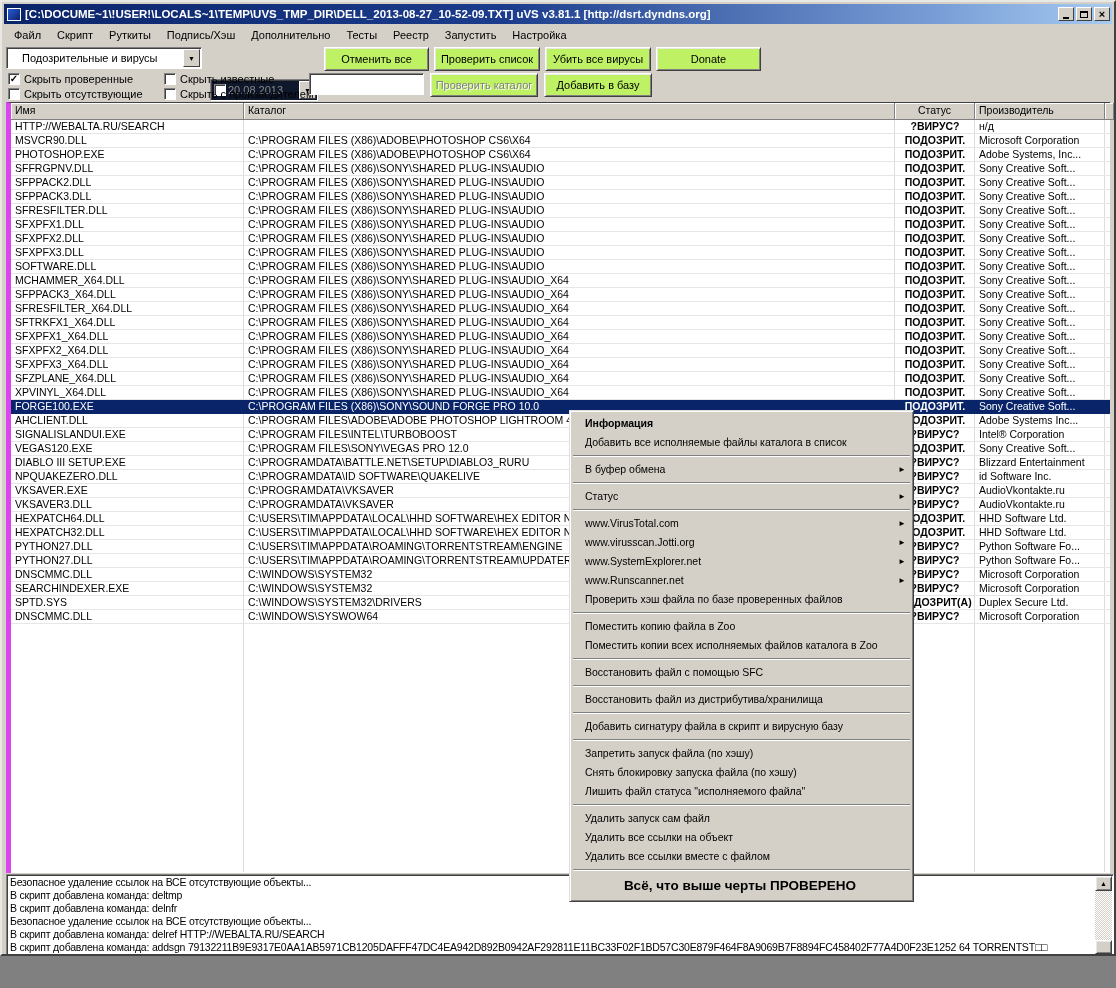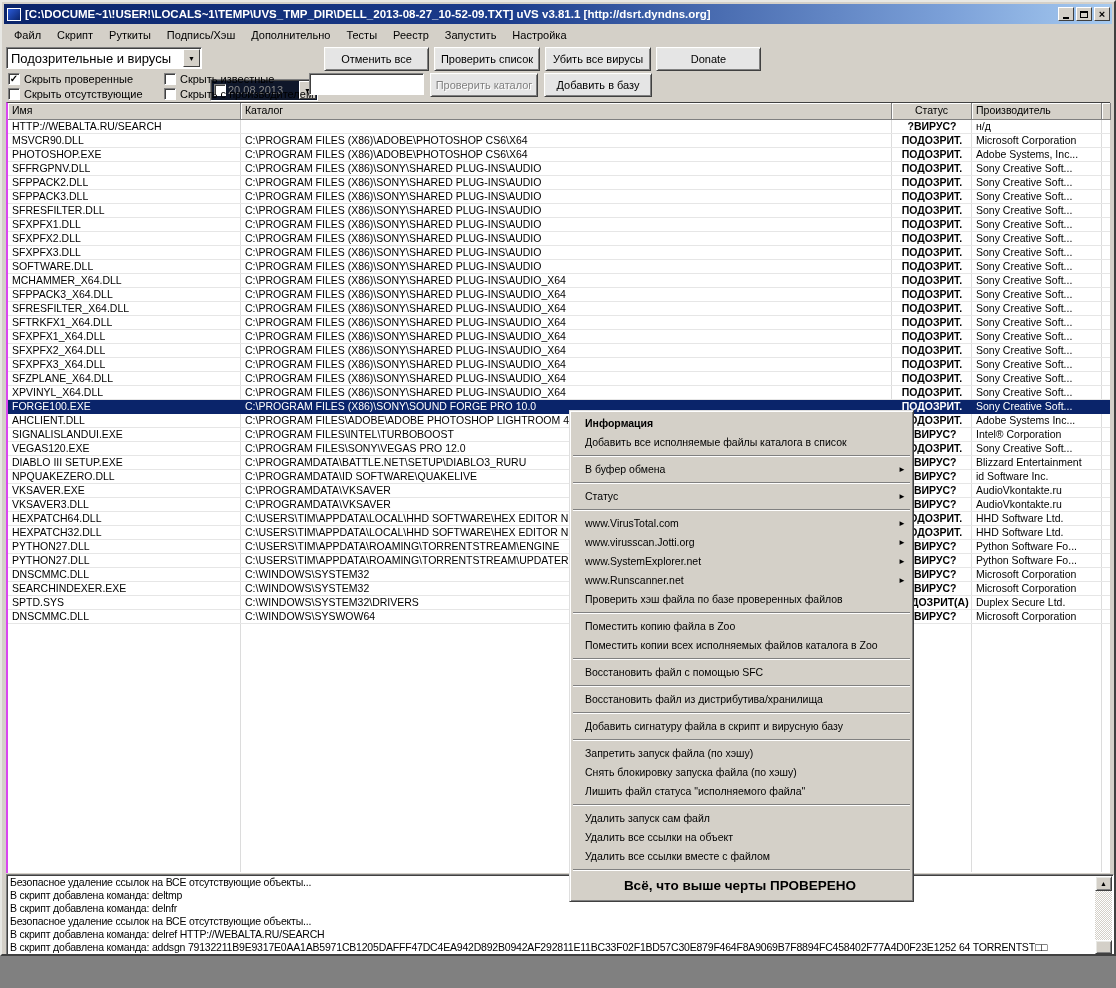--- a/index.html
+++ b/index.html
@@ -21,45 +21,45 @@
   .glyph-max{width:8px;height:7px;border:1px solid #000;border-top:2px solid #000;}
   .glyph-close{font-size:11px;font-weight:bold;}
   
   .menubar{position:absolute;left:4px;top:24px;width:1108px;height:17px;display:flex;align-items:center;}
   .menubar-item{font-size:11px;padding:1px 8px;color:#000;}
   
   .toolbar{position:absolute;left:4px;top:41px;width:1108px;height:59px;}
   .combo{position:absolute;left:0;top:4px;width:196px;height:22px;background:#fff;
     border:1px solid;border-color:#808080 #fff #fff #808080;box-shadow:inset 1px 1px 0 #404040;
     display:flex;align-items:center;}
-  .combo .val{flex:1;font-size:13px;padding:0 4px;white-space:nowrap;overflow:hidden;}
+  .combo .val{flex:1;font-size:11px;padding:0 15px;white-space:nowrap;overflow:hidden;}
   .drop-btn{width:17px;height:18px;margin-right:1px;background:#d4d0c8;border:1px solid;
     border-color:#fff #404040 #404040 #fff;display:flex;align-items:center;justify-content:center;
     font-size:7px;color:#000;flex:0 0 auto;}
   .datebox{position:absolute;left:204px;top:4px;width:108px;height:22px;background:#0f172a;
     border:1px solid;border-color:#808080 #fff #fff #808080;box-shadow:inset 1px 1px 0 #404040;
     display:flex;align-items:center;margin-top:32px;}
   .datebox .cb{margin:0 2px 0 3px;}
   .datebox .val{flex:1;font-size:11px;color:#888;white-space:nowrap;}
   .cb{width:12px;height:12px;background:#fff;border:1px solid;border-color:#808080 #fff #fff #808080;
     box-shadow:inset 1px 1px 0 #404040;display:flex;align-items:center;justify-content:center;
     font-size:10px;font-weight:bold;color:#000;flex:0 0 auto;}
-  .btn{position:absolute;height:24px;background:#e5e5e5;border:1px solid;
+  .btn{position:absolute;height:24px;background:#bef264;border:1px solid;
     border-color:#fff #404040 #404040 #fff;box-shadow:inset 1px 1px 0 #e8e8e4,inset -1px -1px 0 #808080;
     font-size:11px;color:#000;display:flex;align-items:center;justify-content:center;white-space:nowrap;}
   .btn.disabled{color:#808080;text-shadow:1px 1px 0 #fff;}
   .check-grid{position:absolute;left:2px;top:28px;display:grid;grid-template-columns:152px auto;
     grid-auto-rows:15px;column-gap:4px;row-gap:0px;}
   .check-item{display:flex;align-items:center;gap:4px;font-size:11px;white-space:nowrap;}
   .txt-input{position:absolute;left:303px;top:30px;width:115px;height:22px;background:#fff;
     border:1px solid;border-color:#808080 #fff #fff #808080;box-shadow:inset 1px 1px 0 #404040;
     font-size:11px;padding:0 3px;outline:none;}
   
   .list{position:absolute;left:4px;top:100px;width:1104px;height:771px;background:#fff;
-    border-top:1px solid #404040;border-left:2px solid #d946ef;}
+    border-top:1px solid #404040;border-left:5px solid #d946ef;}
   .lhead{display:grid;grid-template-columns:233px 651px 80px 130px 1fr;height:17px;background:#d4d0c8;}
   .lhead .hc{border-right:1px solid #808080;border-bottom:1px solid #808080;
     box-shadow:inset 1px 1px 0 #fff;font-size:10.5px;padding:1px 4px;white-space:nowrap;overflow:hidden;}
   .lhead .hc.c{text-align:center;}
   .lbody{position:relative;height:752px;overflow:hidden;}
   .vline{position:absolute;top:0;bottom:0;width:1px;background:#dcdcdc;z-index:0;}
   .trow{position:relative;display:grid;grid-template-columns:233px 651px 80px 130px 1fr;height:14px;z-index:1;}
   .trow .tc{font-size:10.5px;line-height:13px;padding:0 4px;white-space:nowrap;overflow:hidden;
     border-bottom:1px solid #e6e6e6;color:#000;}
   .trow .tc.c{text-align:center;padding:0 1px;font-weight:bold;}

